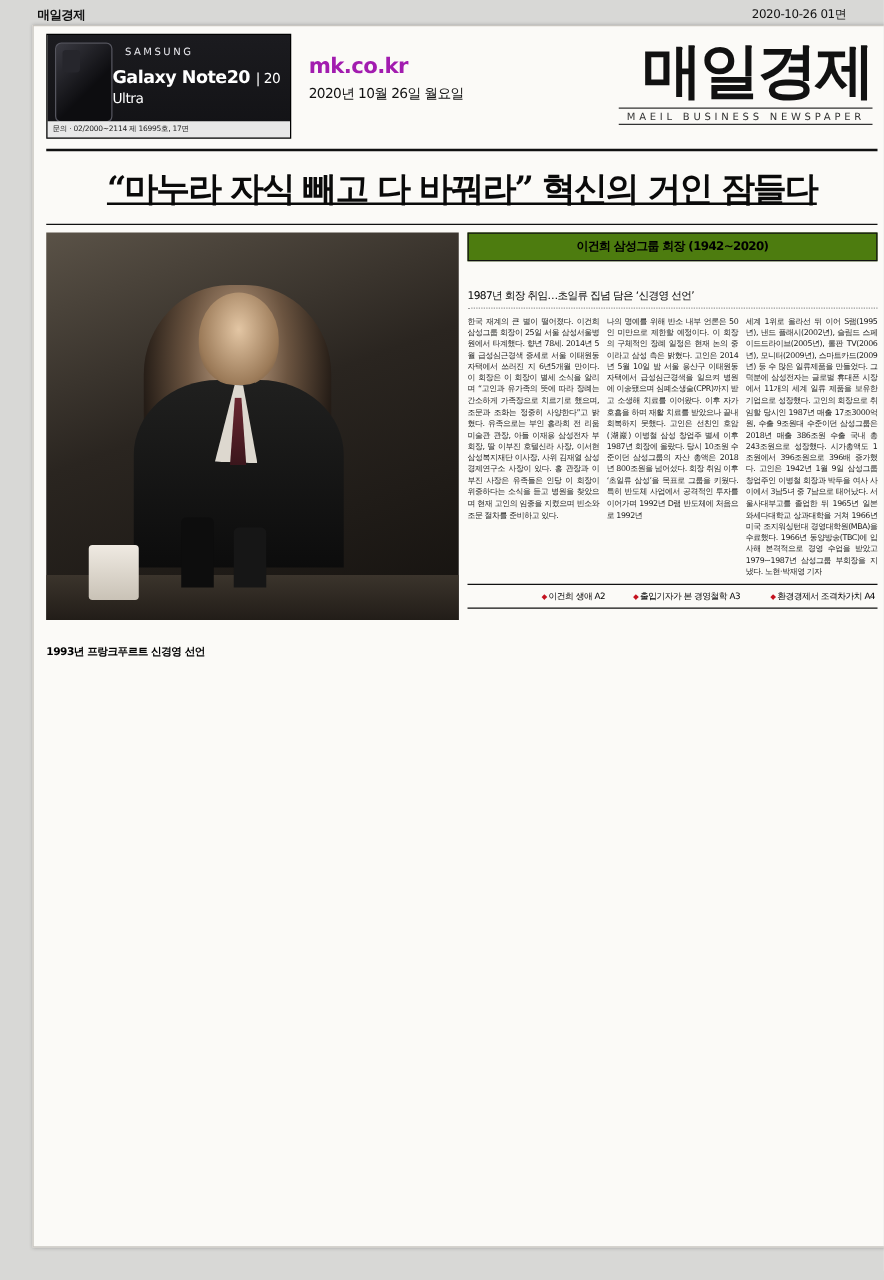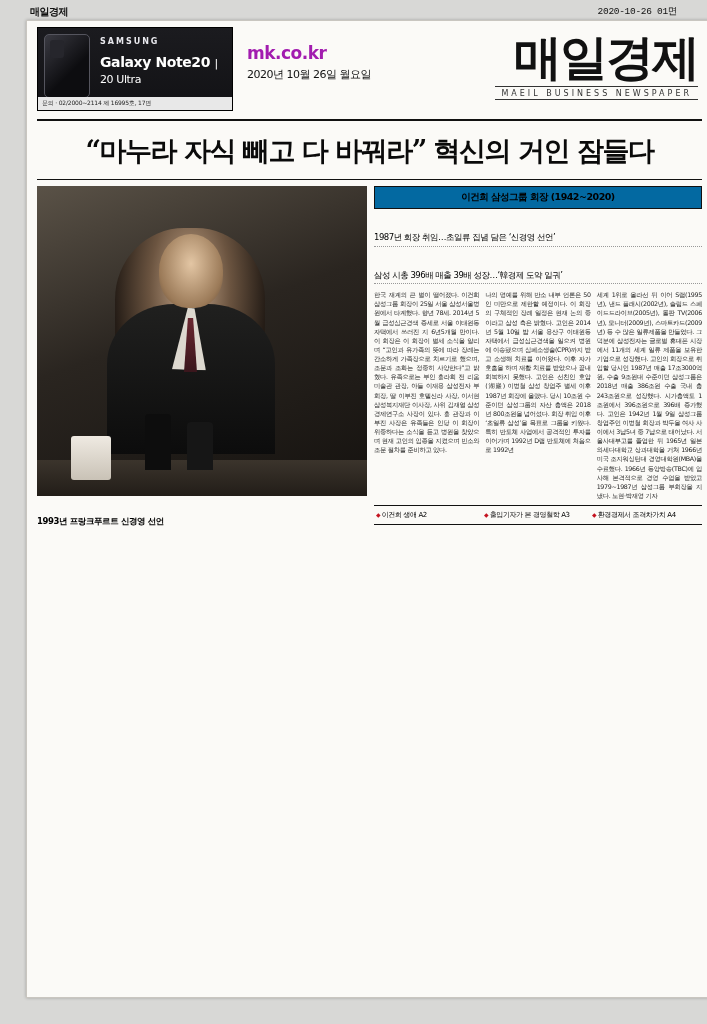--- a/index.html
+++ b/index.html
@@ -15,21 +15,21 @@
     background: #d8d8d6;
     padding: 0 26px;
   }
   
   .topbar {
     display: flex; justify-content: space-between; align-items: center;
     height: 20px; font-size: 10px; color: #111;
     padding: 3px 4px 0 4px;
   }
   .topbar .tb-left { font-weight: bold; letter-spacing: -0.5px; }
-  .topbar .tb-right { font-size: 9.5px; letter-spacing: -0.3px; font-family: Liberation Mono, monospace; }
+  .topbar .tb-right { font-size: 9.5px; letter-spacing: -0.3px; }
 
   
   .sheet {
     position: relative;
     width: 687px; height: 978px;
     background: #fbfaf7;
     border: 1px solid #c9c6c0;
     box-shadow: 0 0 3px rgba(0,0,0,.25);
     padding: 6px 10px 0 10px;
     overflow: hidden;
@@ -47,24 +47,24 @@
     position: absolute; left: 6px; top: 6px; width: 46px; height: 64px;
     background: linear-gradient(135deg,#3a3a42,#0d0d10 60%);
     border-radius: 5px; border: 1px solid #55555e;
   }
   .ad-phone:after {
     content:""; position:absolute; left:5px; top:5px; width:14px; height:18px;
     background:#26262c; border-radius:3px;
   }
   .ad-brand {
     position: absolute; left: 62px; top: 9px; font-size: 8px;
-    letter-spacing: 2px; color: #e9e9ee; font-weight: bold; text-align: center;
+    letter-spacing: 2px; color: #e9e9ee; font-weight: normal; text-align: center;
   }
   .ad-title {
-    position: absolute; left: 62px; top: 26px; font-size: 14px;
+    position: absolute; left: 52px; top: 26px; font-size: 14px;
     font-weight: bold; color: #fff; letter-spacing: -0.4px;
   }
   .ad-sub {
     position: absolute; left: 62px; top: 44px; font-size: 8px; color: #ccc;
   }
   .ad-foot {
     position: absolute; left: 0; bottom: 0; width: 100%;
     background: #e8e8e8; color: #222; font-size: 6px;
     padding: 2px 4px; letter-spacing: -0.2px;
   }
@@ -85,21 +85,21 @@
     font-size: 8px; letter-spacing: 3px; color: #333; margin-top: 4px;
     border-top: 1px solid #333; border-bottom: 1px solid #333;
     display: inline-block; padding: 2px 6px 1px 6px;
   }
 
   
   .headline-rule-top { border-top: 2px solid #111; margin-top: 4px; }
   .headline {
     text-align: center; font-family: "DejaVu Serif","Liberation Serif",serif;
     font-weight: bold; font-size: 27px; letter-spacing: -1.5px;
-    padding: 12px 0 10px 0; color: #0a0a0a;
+    padding: 12px 0 10px 0; color: #0a0a0a; text-decoration: underline;
   }
   .rule { border-bottom: 1px solid #111; }
 
   
   .lead { display: flex; gap: 7px; margin-top: 6px; }
   .photo {
     width: 330px; height: 310px;
     background: linear-gradient(160deg,#5a5247 0%, #2a2520 45%, #15120f 100%);
     position: relative; overflow: hidden;
   }
@@ -145,37 +145,37 @@
   .photo-caption {
     font-size: 8.5px; font-weight: bold; margin-top: 20px; letter-spacing: -0.4px;
   }
   .photo-credit {
     font-size: 7px; color: #333; margin-top: 2px; line-height: 1.35;
     letter-spacing: -0.4px;
   }
 
   .lead-right { flex: 1; }
   .profile-box {
-    border: 1px solid #111; background: #0369a1; padding: 4px 6px;
+    border: 1px solid #111; background: #4d7c0f; padding: 4px 6px;
     text-align: center; font-size: 9.5px; font-weight: bold; letter-spacing: -0.5px;
   }
   .bullets { margin-top: 5px; font-size: 8.5px; line-height: 1.6; letter-spacing: -0.5px; }
   .bullets div { border-bottom: 1px dotted #999; padding-bottom: 1px; margin-bottom: 2px; margin-top: 22px; }
   .cols3 {
     display: flex; gap: 6px; margin-top: 6px; font-size: 6.3px;
     line-height: 1.45; color: #222; text-align: justify; letter-spacing: -0.3px;
   }
   .cols3 > div { flex: 1; }
 
   .index-bar {
     margin-top: 5px; border-top: 1px solid #111; border-bottom: 1px solid #111;
     padding: 3px 2px; display: flex; flex-wrap: wrap; font-size: 7px;
     letter-spacing: -0.4px;
   }
-  .index-bar span { width: 33.33%; padding: 1px 0; }
+  .index-bar span { width: 33.33%; padding: 1px 0; text-align: right; }
   .index-bar span:before { content: "◆ "; color: #c4121f; font-size: 6px; }
 
   
   .footer-note {
     position: absolute; left: 0; bottom: 0; width: 707px; height: 22px;
     background: #ececec; border-top: 1px solid #bbb;
     font-size: 10px; color: #111; padding: 4px 8px; letter-spacing: -0.5px;
   }
 </style>
 </head>
@@ -230,21 +230,20 @@
           <div class="mic2"></div>
           <div class="cup"></div>
         </div>
         <div class="photo-caption">1993년 프랑크푸르트 신경영 선언</div>
       </div>
 
       <div class="lead-right">
         <div class="profile-box">이건희 삼성그룹 회장 (1942~2020)</div>
         <div class="bullets">
           <div>1987년 회장 취임…초일류 집념 담은 ‘신경영 선언’</div>
-          <div>삼성 시총 396배 매출 39배 성장…‘韓경제 도약 일궈’</div>
         </div>
         <div class="cols3">
           <div>한국 재계의 큰 별이 떨어졌다. 이건희 삼성그룹 회장이 25일 서울 삼성서울병원에서 타계했다. 향년 78세. 2014년 5월 급성심근경색 증세로 서울 이태원동 자택에서 쓰러진 지 6년5개월 만이다.
 
 이 회장은 이 회장이 별세 소식을 알리며 “고인과 유가족의 뜻에 따라 장례는 간소하게 가족장으로 치르기로 했으며, 조문과 조화는 정중히 사양한다”고 밝혔다. 유족으로는 부인 홍라희 전 리움미술관 관장, 아들 이재용 삼성전자 부회장, 딸 이부진 호텔신라 사장, 이서현 삼성복지재단 이사장, 사위 김재열 삼성경제연구소 사장이 있다. 홍 관장과 이부진 사장은 유족들은 인당 이 회장이 위중하다는 소식을 듣고 병원을 찾았으며 현재 고인의 임종을 지켰으며 빈소와 조문 절차를 준비하고 있다.</div>
           <div>나의 명예를 위해 반소 내부 언론은 50인 미만으로 제한할 예정이다. 이 회장의 구체적인 장례 일정은 현재 논의 중이라고 삼성 측은 밝혔다.
 
 고인은 2014년 5월 10일 밤 서울 용산구 이태원동 자택에서 급성심근경색을 일으켜 병원에 이송됐으며 심폐소생술(CPR)까지 받고 소생해 치료를 이어왔다. 이후 자가호흡을 하며 재활 치료를 받았으나 끝내 회복하지 못했다.
 
 고인은 선친인 호암(湖巖) 이병철 삼성 창업주 별세 이후 1987년 회장에 올랐다. 당시 10조원 수준이던 삼성그룹의 자산 총액은 2018년 800조원을 넘어섰다.

